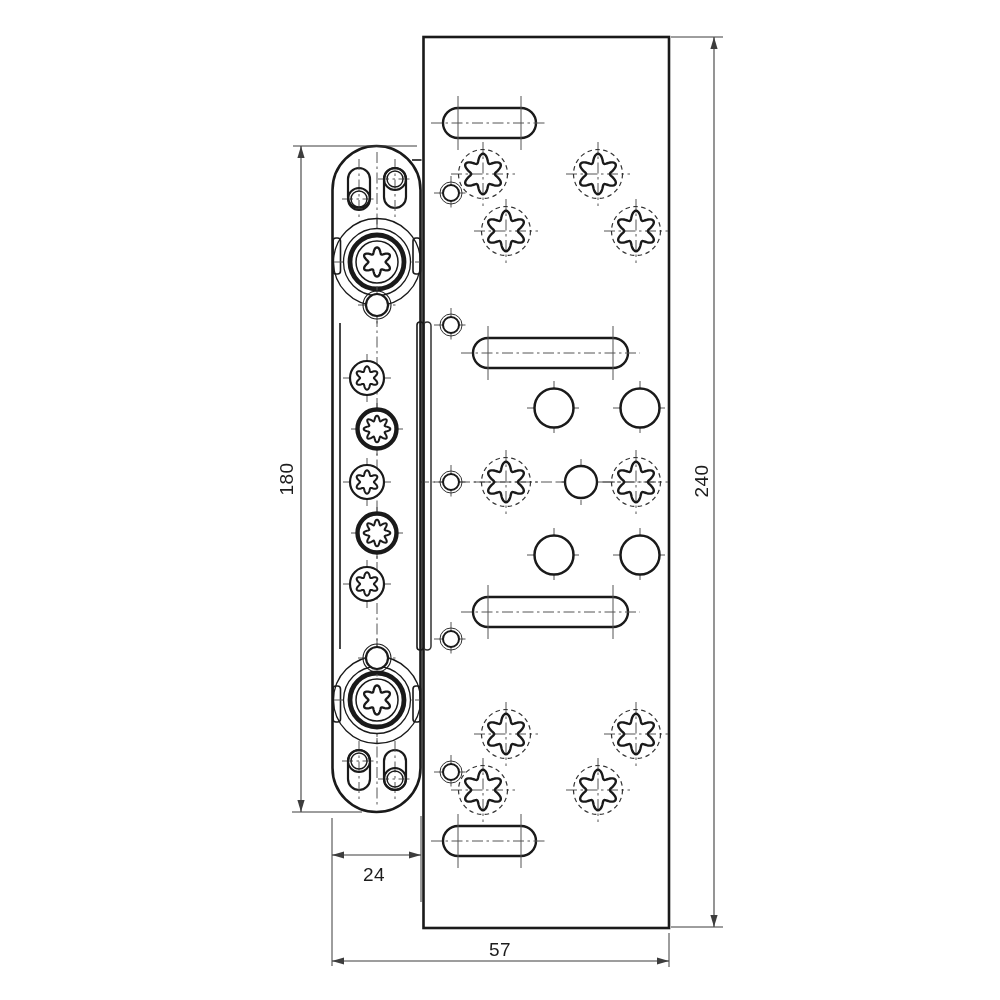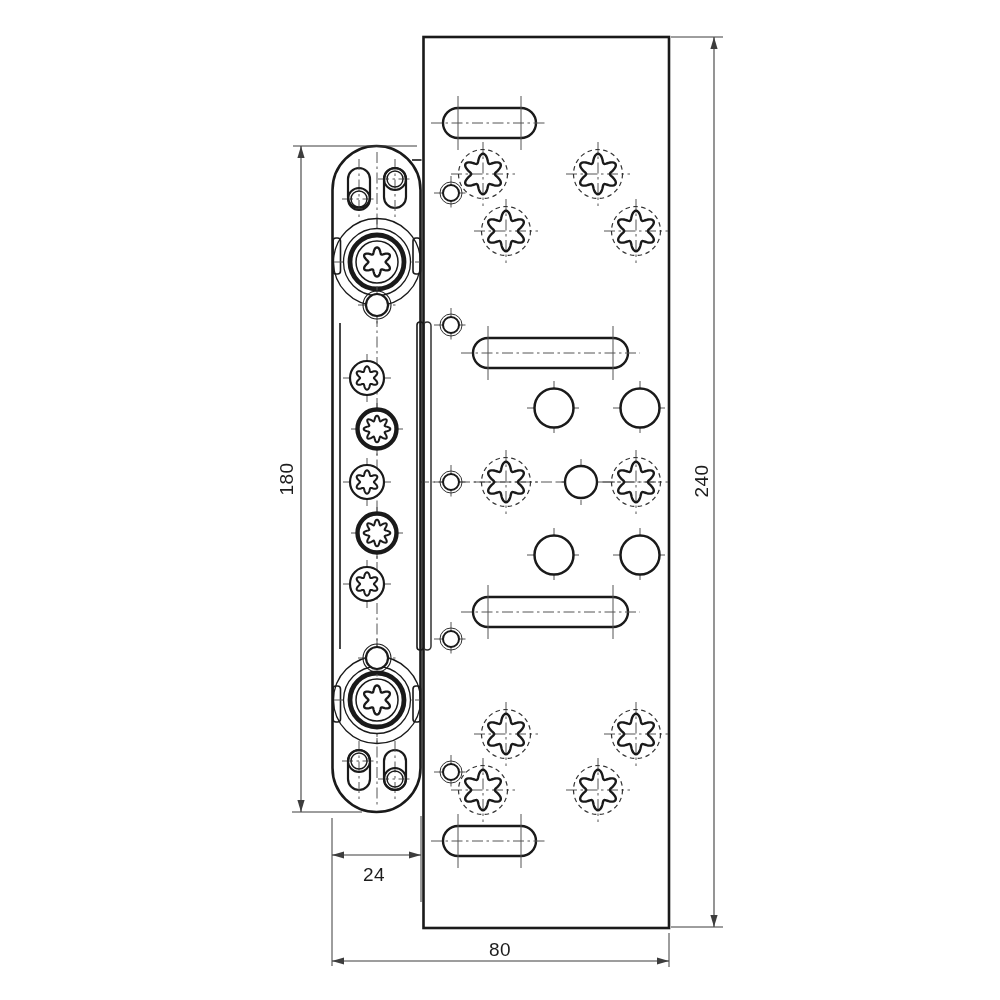--- a/index.html
+++ b/index.html
@@ -199,14 +199,14 @@
       <polygon points="669,961 657,957.4 657,964.6" fill="#3d3d3d"></polygon>
       <line x1="671" y1="37" x2="723" y2="37" stroke="#3d3d3d" stroke-width="1" fill="none"></line>
       <line x1="671" y1="927" x2="723" y2="927" stroke="#3d3d3d" stroke-width="1" fill="none"></line>
       <line x1="714" y1="37" x2="714" y2="927" stroke="#3d3d3d" stroke-width="1.1" fill="none"></line>
       <polygon points="714,37 710.4,49 717.6,49" fill="#3d3d3d"></polygon>
       <polygon points="714,927 710.4,915 717.6,915" fill="#3d3d3d"></polygon>
     </svg>
   <div class="dim-label dim-180">180</div>
   <div class="dim-label dim-24">24</div>
   <div class="dim-label dim-240">240</div>
-  <div class="dim-label dim-91">80</div>
+  <div class="dim-label dim-91">57</div>
 </div>
 
 </body></html>

